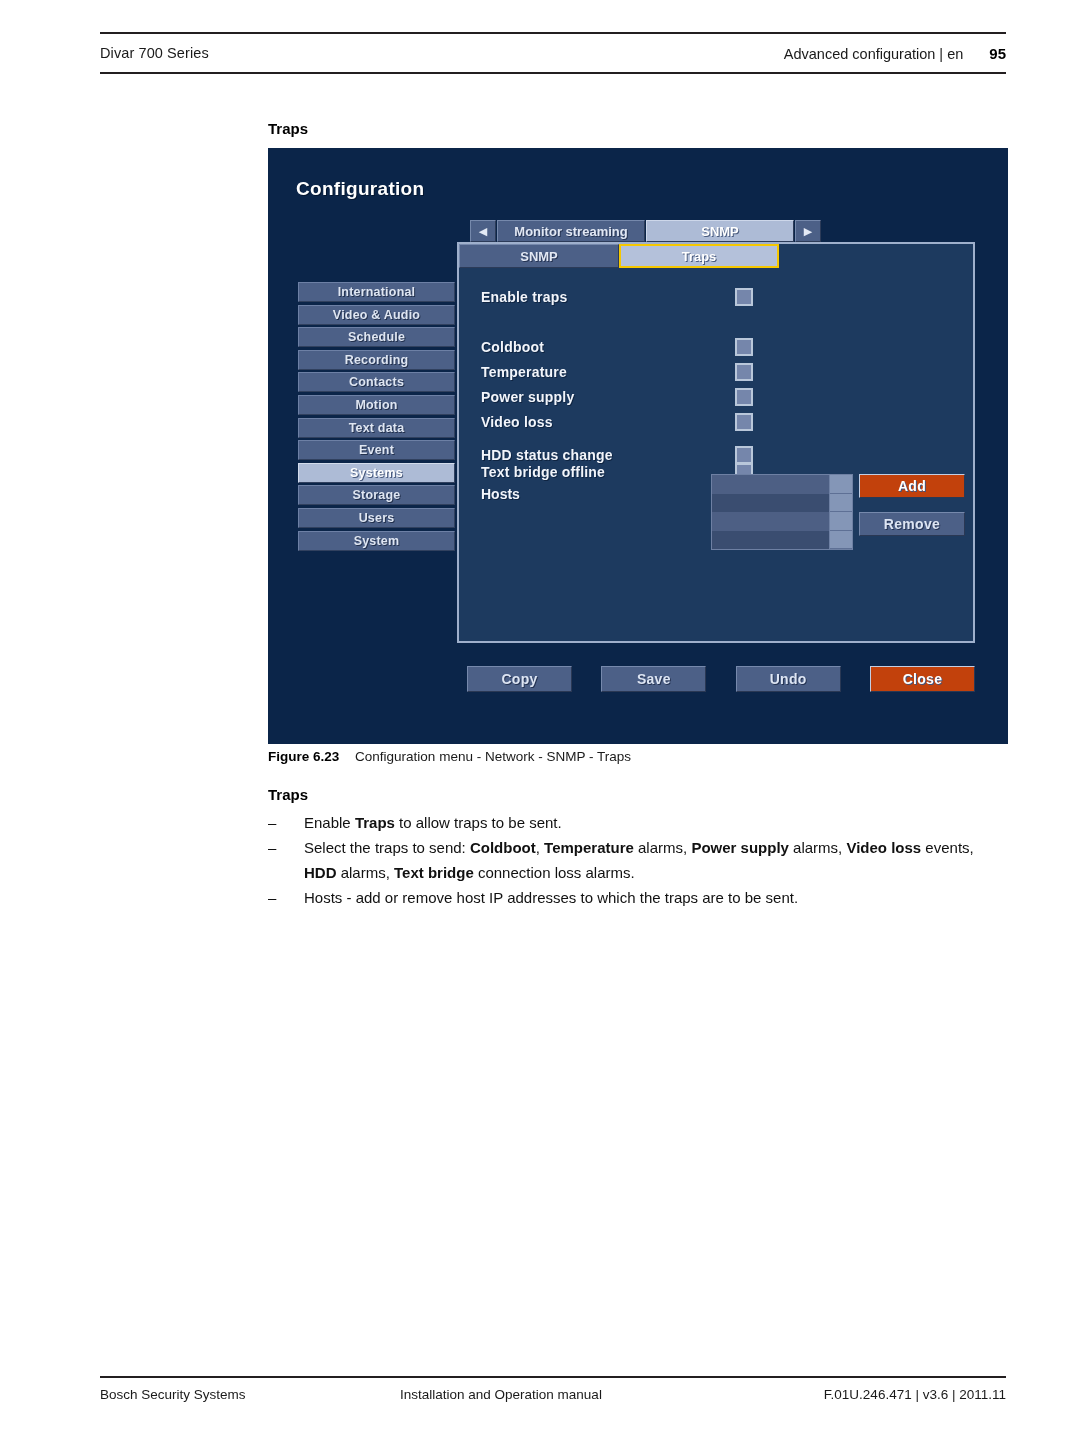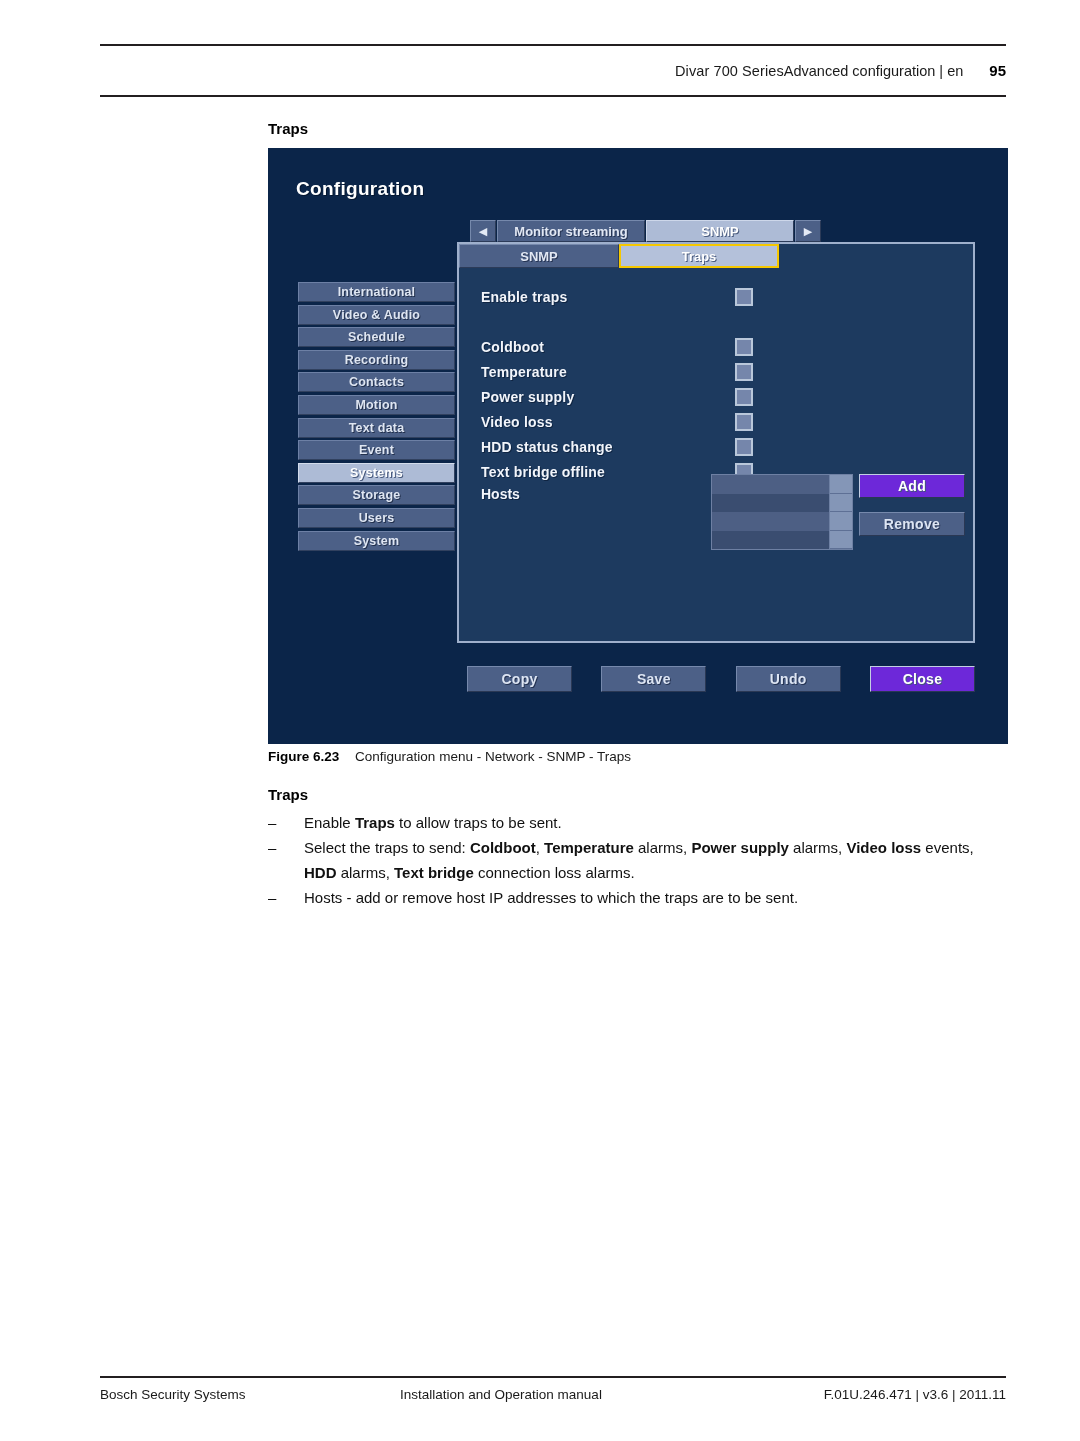--- a/index.html
+++ b/index.html
@@ -21,29 +21,29 @@
     position: absolute;
     left: 0; top: 0;
     width: 1080px;
     height: 1441px;
   }
 
   
   .header {
     position: absolute;
     left: 100px;
-    top: 44px;
+    top: 32px;
     width: 906px;
-    height: 53px;
+    height: 42px;
     border-top: 2px solid #231f20;
     border-bottom: 2px solid #231f20;
     box-sizing: border-box;
     display: flex;
     align-items: center;
-    justify-content: flex-end;
+    justify-content: space-between;
   }
   .header-left {
     font-size: 14.5px;
     letter-spacing: 0.1px;
     color: #1a1a1a;
   }
   .header-right {
     display: flex;
     align-items: baseline;
     gap: 26px;
@@ -307,21 +307,21 @@
     display: flex;
     align-items: center;
     justify-content: center;
     font-size: 14px;
     font-weight: bold;
     color: #dde5f3;
     text-shadow: 1px 1px 0 #253352;
     letter-spacing: 0.3px;
   }
   .btn.hl {
-    background: #6d28d9;
+    background: #c2410c;
     color: #ffffff;
     border-top: 1px solid #c3cee3;
     border-left: 1px solid #c3cee3;
     text-shadow: 1px 1px 0 #43547a;
   }
   #host-add-button {
     position: absolute;
     left: 400px;
     top: 206px;
     width: 106px;
@@ -466,21 +466,21 @@
           <span class="checkbox"></span>
         </div>
         <div class="cb-row" style="top:118px;">
           <span class="cb-label">Power supply</span>
           <span class="checkbox"></span>
         </div>
         <div class="cb-row" style="top:143px;">
           <span class="cb-label">Video loss</span>
           <span class="checkbox"></span>
         </div>
-        <div class="cb-row" style="top:168px;">
+        <div class="cb-row" style="top:176px;">
           <span class="cb-label">HDD status change</span>
           <span class="checkbox"></span>
         </div>
         <div class="cb-row" style="top:193px;">
           <span class="cb-label">Text bridge offline</span>
           <span class="checkbox"></span>
         </div>
 
         <div class="hosts-label">Hosts</div>
 

